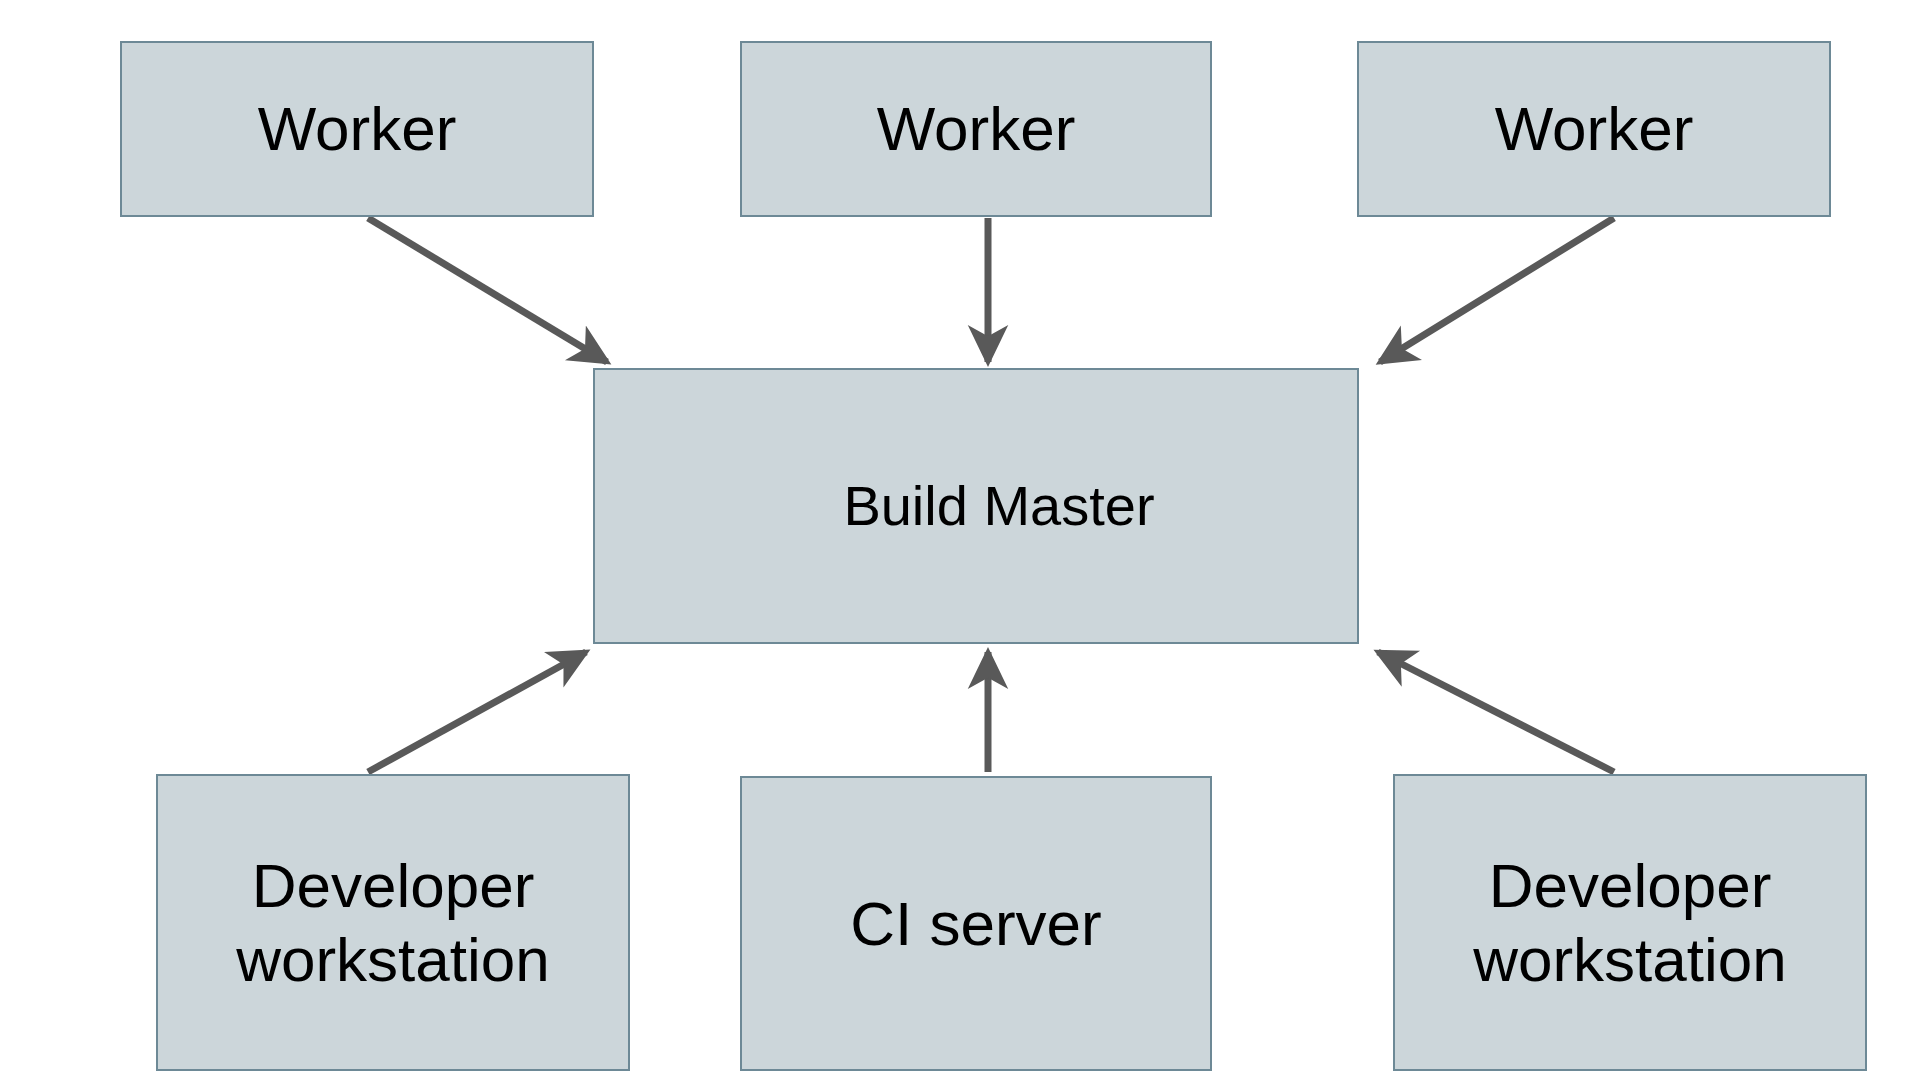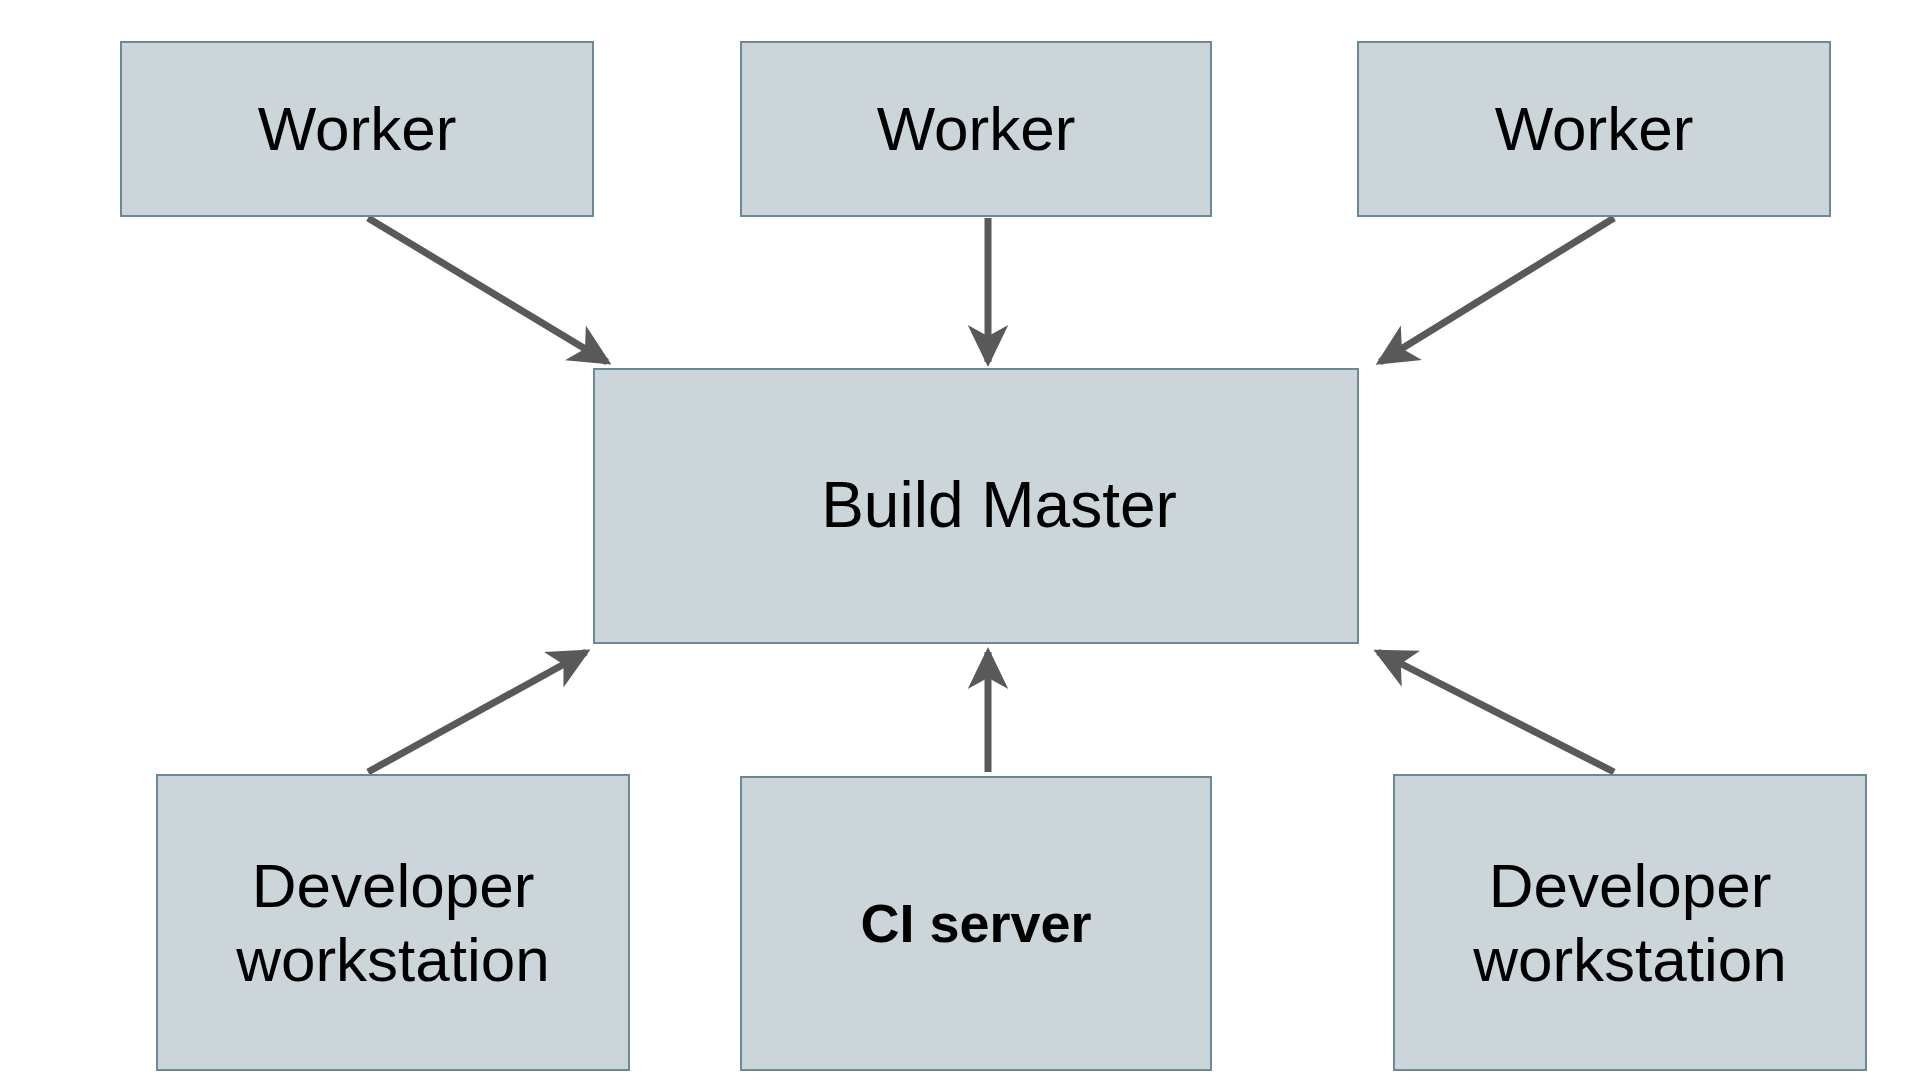--- a/index.html
+++ b/index.html
@@ -38,22 +38,22 @@
     color: #000000;
     line-height: 1.18;
     white-space: pre-line;
     z-index: 2;
   }
   .node-label {
     display: block;
     padding: 0 10px;
   }
   .n-worker-1, .n-worker-2, .n-worker-3 { font-size: 62px; }
-  .n-build-master { font-size: 64px; padding-left: 46px; }
-  .n-ci-server { font-size: 54px; font-weight: bold; }
+  .n-build-master { font-size: 56px; padding-left: 46px; }
+  .n-ci-server { font-size: 62px; }
   .n-dev-1, .n-dev-2 { font-size: 62px; margin-left: 36px; }
 </style>
 </head>
 <body>
 
 <div id="canvas" style="background: rgb(255, 255, 255);">
 
   <svg id="edges" viewBox="0 0 1910 1090" width="1910" height="1090" xmlns="http://www.w3.org/2000/svg">
     <defs>
       <marker id="arrowhead" viewBox="0 0 12 12" refX="10.2" refY="6" markerWidth="6.2" markerHeight="6.2" orient="auto-start-reverse" markerUnits="strokeWidth">

